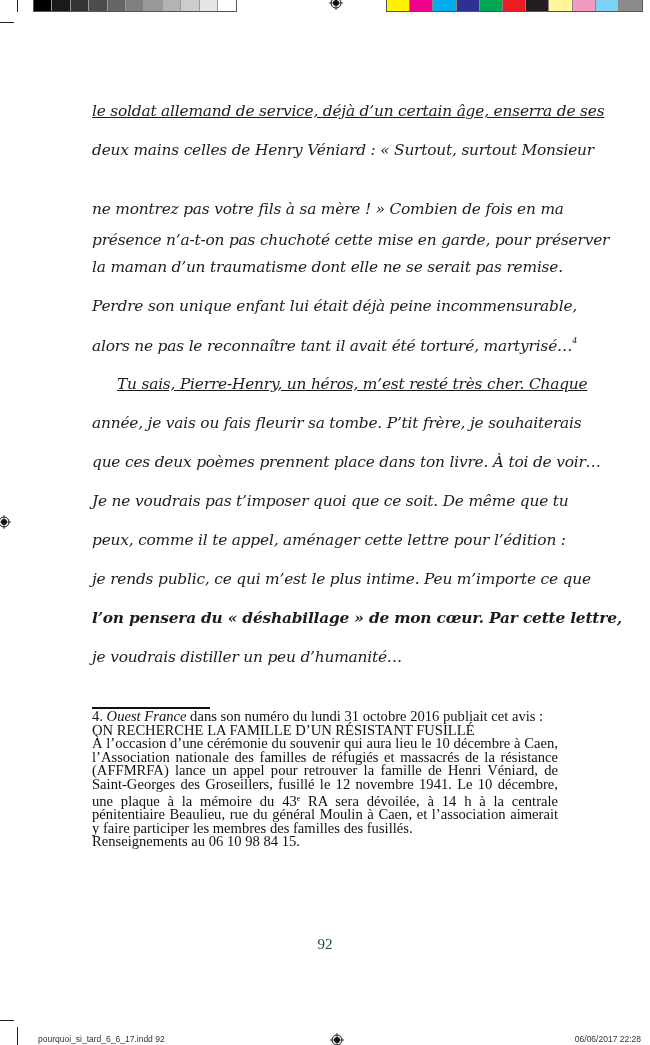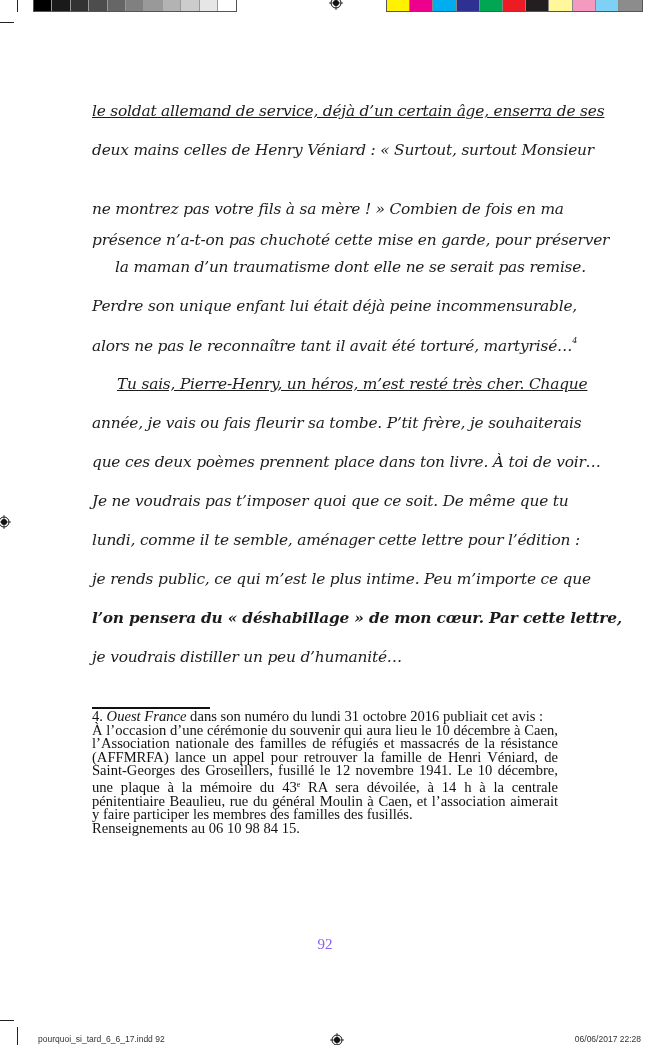--- a/index.html
+++ b/index.html
@@ -36,21 +36,21 @@
     .fn-rule { position: absolute; left: 92px; top: 707px; width: 118px; height: 2px; background: #111; }
     .footnote {
       position: absolute; left: 92px; top: 710px; width: 466px;
       font-family: "Liberation Serif", serif; font-size: 14.6px; line-height: 13.6px; color: #111;
       text-align: justify;
     }
     .footnote p { margin: 0; }
     .footnote .em { font-style: italic; }
     .footnote sup { font-size: 8px; vertical-align: 5px; }
 
-    .page-num { position: absolute; top: 936px; left: 0; width: 650px; text-align: center; font-family: "Liberation Serif", serif; font-size: 15px; color: #8b5cf6; }
+    .page-num { position: absolute; top: 936px; left: 0; width: 650px; text-align: center; font-family: "Liberation Serif", serif; font-size: 15px; color: #14532d; }
 
     .slug-left { position: absolute; left: 38px; top: 1034px; font-family: "Liberation Sans", sans-serif; font-size: 8.5px; color: #333; }
     .slug-right { position: absolute; right: 9px; top: 1034px; font-family: "Liberation Sans", sans-serif; font-size: 8.5px; color: #333; }
   </style>
 </head>
 <body>
 
 <div class="crop-v" style="left:17px; top:0; height:12px;"></div>
 <div class="crop-h" style="left:0; top:22px; width:14px;"></div>
 <div class="crop-h" style="left:0; top:1020px; width:14px;"></div>
@@ -107,36 +107,37 @@
       <line x1="0" y1="7" x2="14" y2="7" stroke="#111" stroke-width="0.8"></line>
       <line x1="7" y1="0" x2="7" y2="14" stroke="#111" stroke-width="0.8"></line>
     </svg>
 </div>
 
 <div class="hand">
   <div class="line" style="top:102px;text-decoration:underline;">le soldat allemand de service, déjà d’un certain âge, enserra de ses</div>
   <div class="line" style="top:141px;">deux mains celles de Henry Véniard : « Surtout, surtout Monsieur</div>
   <div class="line" style="top:176px;margin-top:24px;">ne montrez pas votre fils à sa mère ! » Combien de fois en ma</div>
   <div class="line" style="top:231px;">présence n’a-t-on pas chuchoté cette mise en garde, pour préserver</div>
-  <div class="line" style="top:258px;margin-left:23px;">la maman d’un traumatisme dont elle ne se serait pas remise.</div>
+  <div class="line" style="top:258px;">la maman d’un traumatisme dont elle ne se serait pas remise.</div>
   <div class="line" style="top:297px;">Perdre son unique enfant lui était déjà peine incommensurable,</div>
   <div class="line" style="top:336px;"><span>alors ne pas le reconnaître tant il avait été torturé, martyrisé…</span><sup>4</sup></div>
   <div class="line indent" style="top:375px;text-decoration:underline;">Tu sais, Pierre-Henry, un héros, m’est resté très cher. Chaque</div>
   <div class="line" style="top:414px;">année, je vais ou fais fleurir sa tombe. P’tit frère, je souhaiterais</div>
   <div class="line" style="top:453px;">que ces deux poèmes prennent place dans ton livre. À toi de voir…</div>
   <div class="line" style="top:492px;">Je ne voudrais pas t’imposer quoi que ce soit. De même que tu</div>
-  <div class="line" style="top:531px;">lundi, comme il te semble, aménager cette lettre pour l’édition :</div>
+  <div class="line" style="top:531px;">peux, comme il te appel, aménager cette lettre pour l’édition :</div>
   <div class="line" style="top:570px;">je rends public, ce qui m’est le plus intime. Peu m’importe ce que</div>
   <div class="line" style="top:609px;font-weight:bold;">l’on pensera du « déshabillage » de mon cœur. Par cette lettre,</div>
   <div class="line last" style="top:648px;">je voudrais distiller un peu d’humanité…</div>
 </div>
 
 <div class="fn-rule"></div>
 <div class="footnote">
   <p><span>4.</span> <span class="em">Ouest France</span><span> dans son numéro du lundi 31 octobre 2016 publiait cet avis :</span></p>
+  <p>ON RECHERCHE LA FAMILLE D’UN RÉSISTANT FUSILLÉ</p>
   <p><span>À l’occasion d’une cérémonie du souvenir qui aura lieu le 10 décembre à Caen, l’Association nationale des familles de réfugiés et massacrés de la résistance (AFFMRFA) lance un appel pour retrouver la famille de Henri Véniard, de Saint-Georges des Groseillers, fusillé le 12 novembre 1941. Le 10 décembre, une plaque à la mémoire du 43</span><sup>e</sup><span> RA sera dévoilée, à 14 h à la centrale pénitentiaire Beaulieu, rue du général Moulin à Caen, et l’association aimerait y faire participer les membres des familles des fusillés.</span></p>
   <p>Renseignements au 06 10 98 84 15.</p>
 </div>
 
 <div class="page-num">92</div>
 
 <div class="slug-left">pourquoi_si_tard_6_6_17.indd   92</div>
 <div class="slug-right">06/06/2017   22:28</div>
 
 </body></html>

